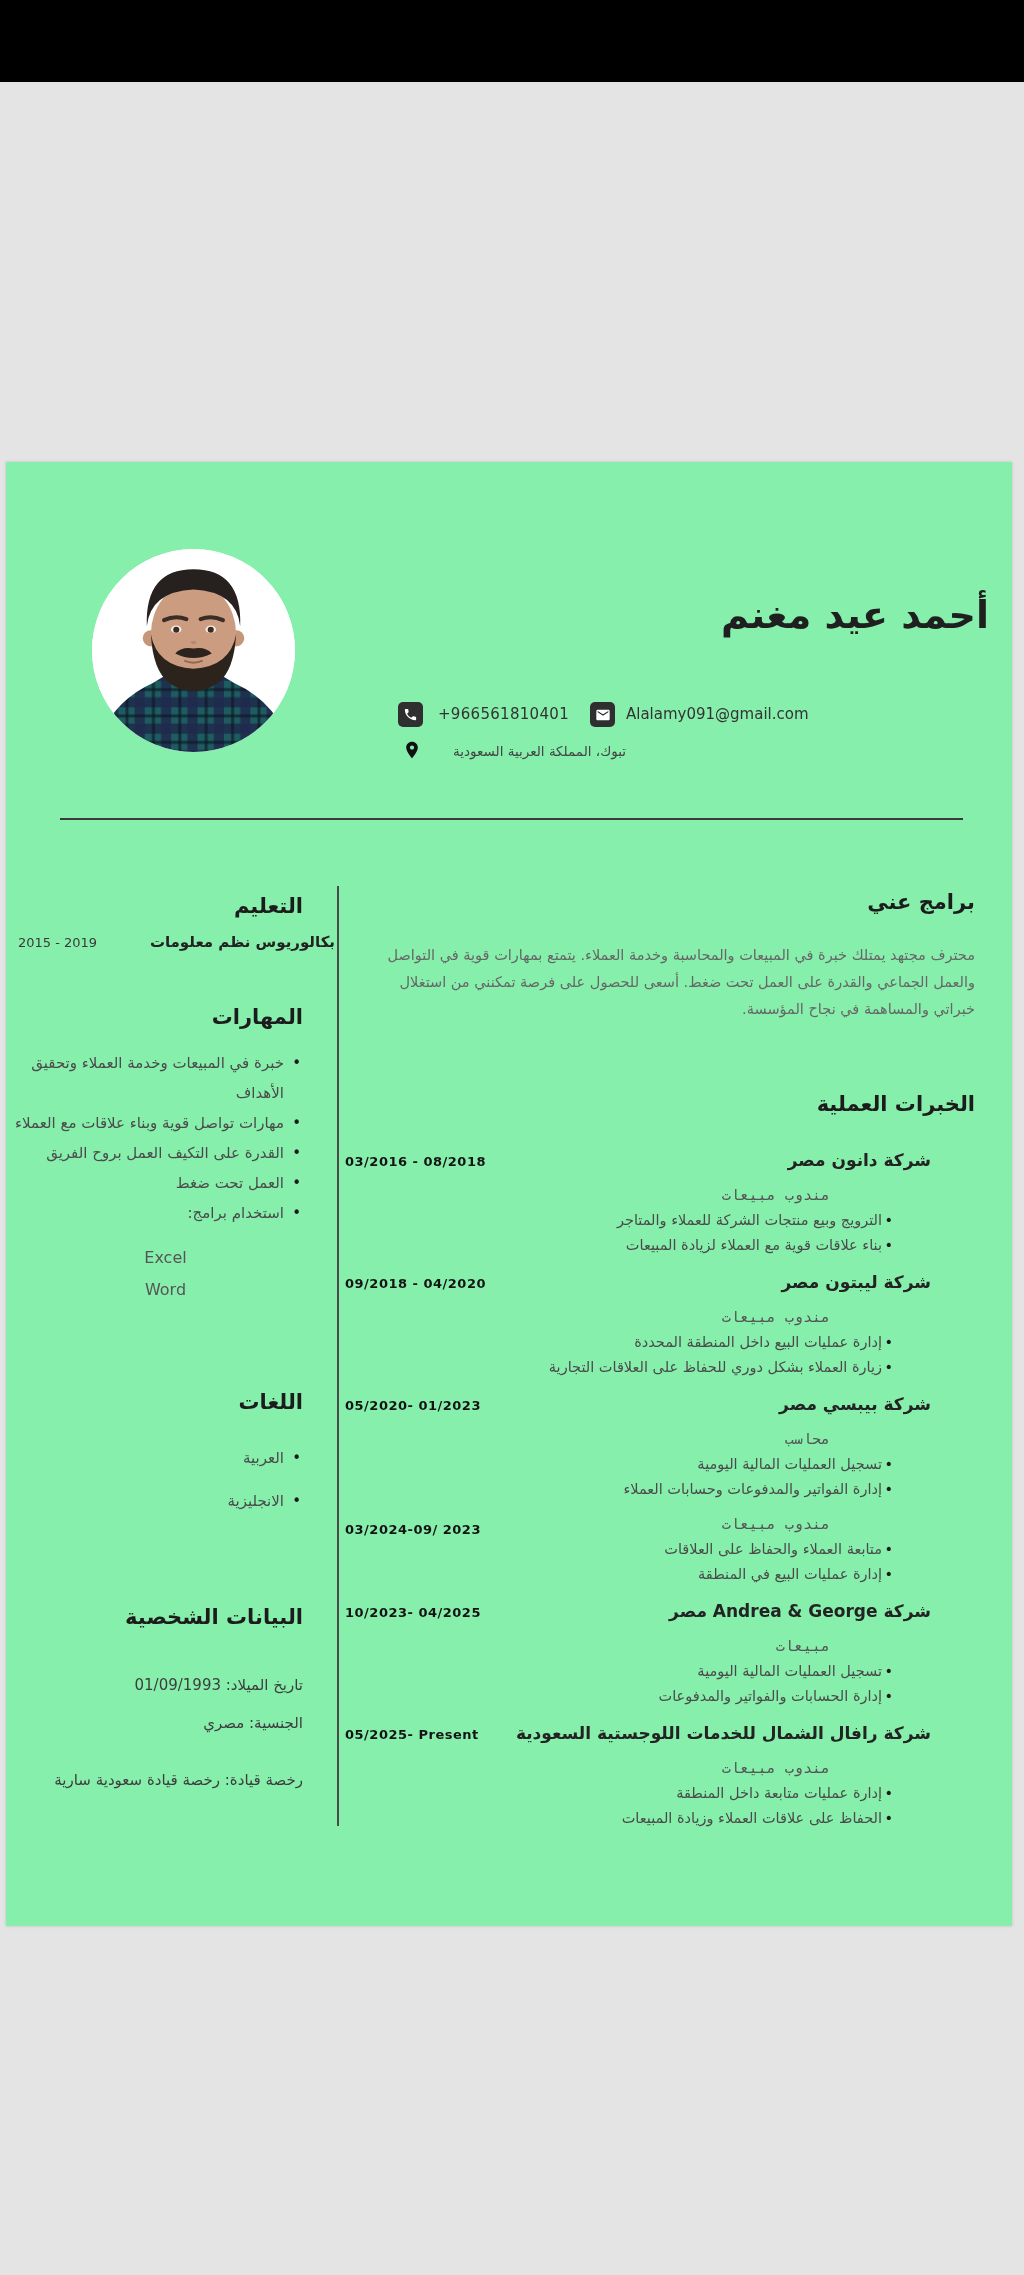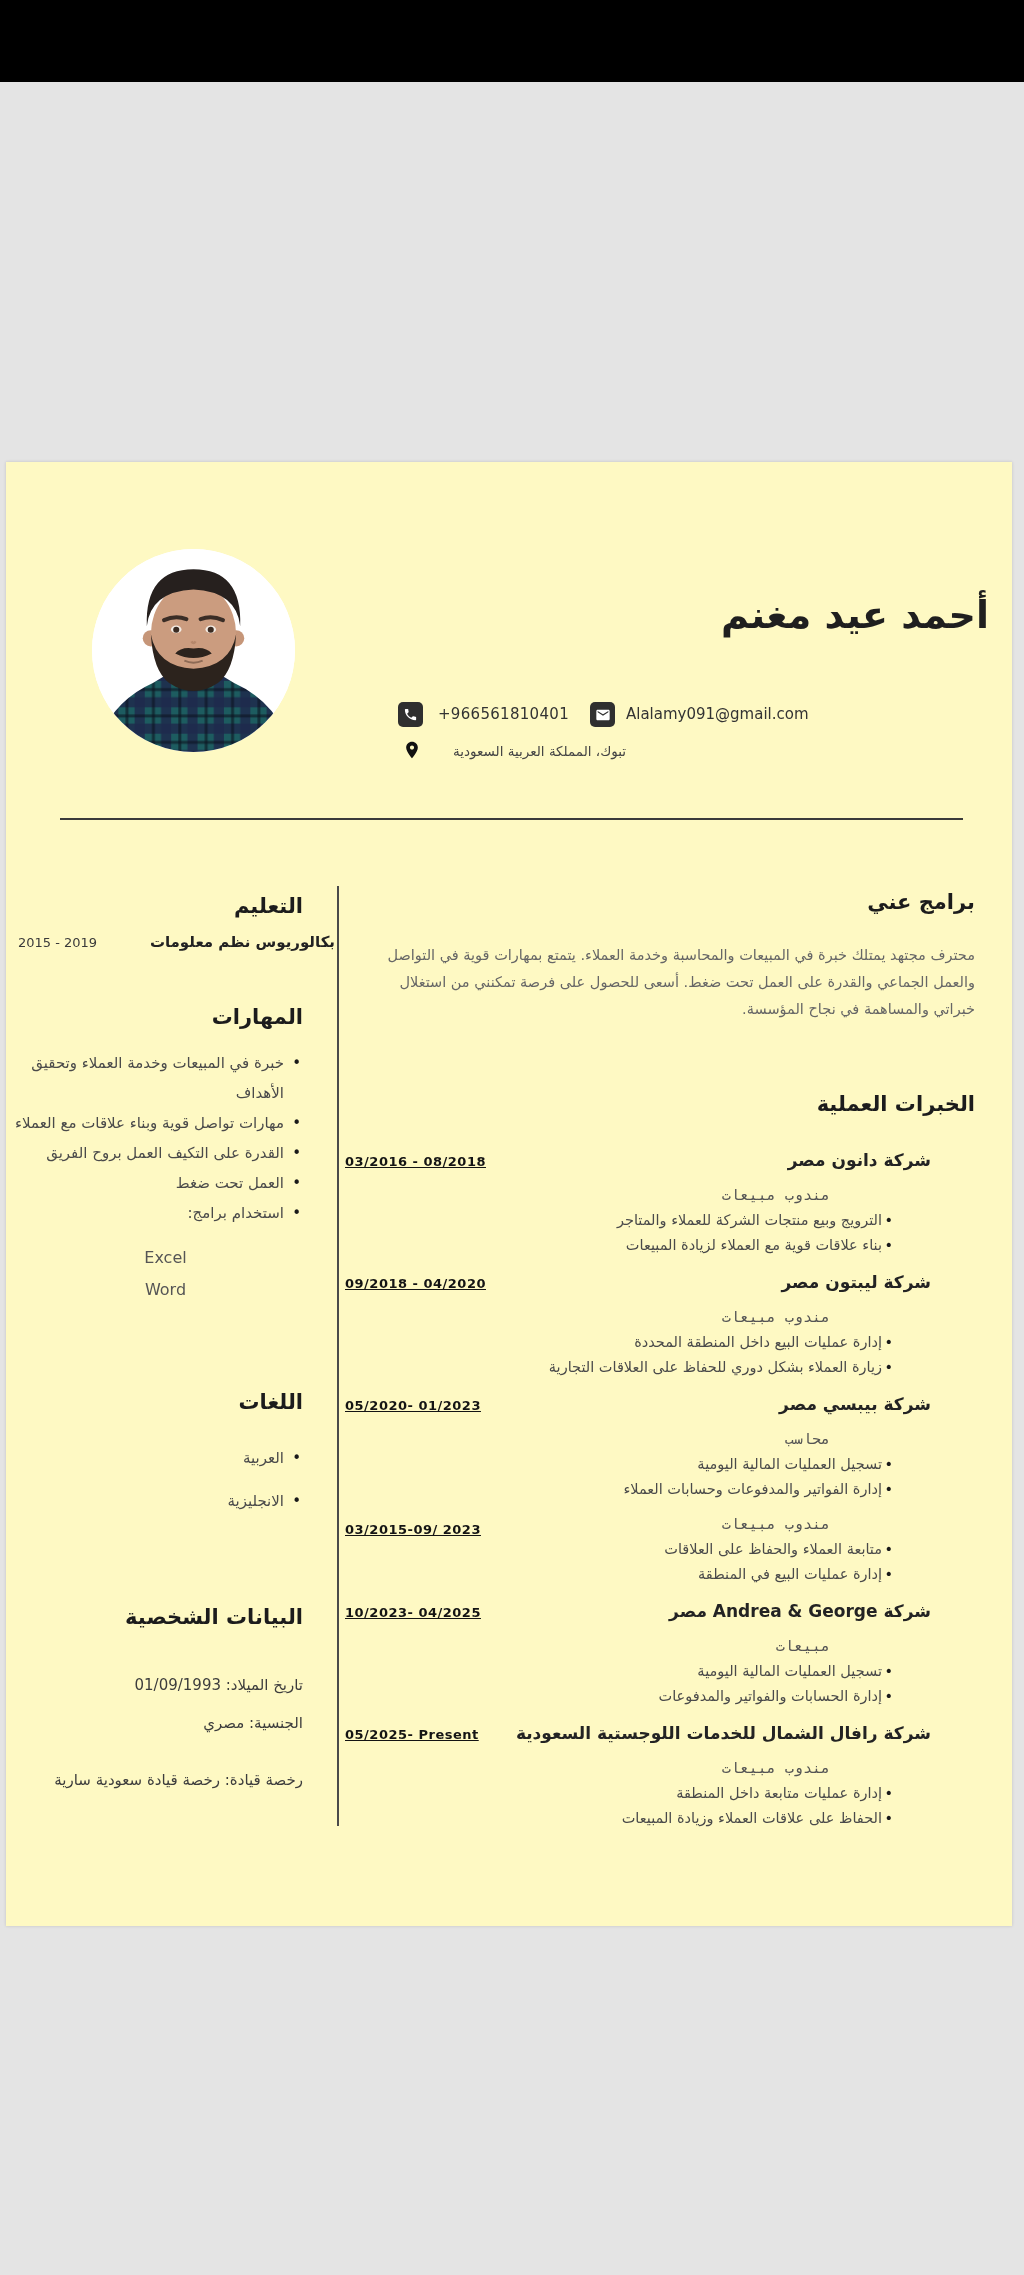--- a/index.html
+++ b/index.html
@@ -1,21 +1,21 @@
 <!DOCTYPE html>
 <html lang="ar"><head>
 <meta charset="utf-8">
 <style>
   * { margin:0; padding:0; box-sizing:border-box; }
   html,body { width:1024px; height:2275px; }
   body { position:relative; background:#e4e4e4; font-family:"DejaVu Sans", sans-serif; overflow:hidden; }
 
   .top-bar { position:absolute; left:0; top:0; width:1024px; height:82px; background:#000; }
 
-  .page { position:absolute; left:6px; top:462px; width:1006px; height:1464px; background:#fef9c3;
+  .page { position:absolute; left:6px; top:462px; width:1006px; height:1464px; background:#86efac;
           box-shadow:0 0 3px rgba(0,0,0,.15); }
 
   
   .avatar { position:absolute; left:86px; top:87px; width:203px; height:203px; border-radius:50%;
             overflow:hidden; background:#fff; }
   .avatar svg { display:block; width:100%; height:100%; }
 
   .name { position:absolute; top:124px; right:23px; direction:rtl; font-size:38px; font-weight:700;
           color:#1f1f1f; letter-spacing:0; line-height:58px; }
 
@@ -66,21 +66,21 @@
 
   
   .sec-about { position:absolute; right:37px; top:426px; width:600px; direction:rtl; text-align:right; }
   .about-text { margin-top:26px; font-size:14.5px; line-height:27px; color:#666; }
 
   .exp-title { position:absolute; right:37px; top:628px; }
   .exp-entries { position:absolute; left:339px; top:685px; width:586px; direction:rtl; text-align:right; }
   .entry { position:relative; margin-bottom:11px; }
   .company { font-size:17px; font-weight:700; color:#232323; line-height:26px; }
   .dates { position:absolute; left:0; top:7px; direction:ltr; font-size:13px; font-weight:700;
-           color:#141414; letter-spacing:.5px;text-decoration:underline; }
+           color:#141414; letter-spacing:.5px; }
   .role { margin-top:13px; padding-right:101px; font-size:15px; line-height:22px; color:#555;font-family:Liberation Mono, monospace; }
   .b-item { position:relative; font-size:14.5px; line-height:25px; color:#4a4a4a; padding-right:49px; }
   .b-item::before { content:"•"; position:absolute; right:38px; top:0; color:#1a1a1a; }
 </style>
 </head>
 <body>
 
 <div class="top-bar"></div>
 
 <div class="page">
@@ -208,21 +208,21 @@
 
     <div class="entry">
       <div class="company">شركة بيبسي مصر</div>
       <div class="dates">05/2020- 01/2023</div>
       <div class="role">محاسب</div>
       <div class="b-item">تسجيل العمليات المالية اليومية</div>
       <div class="b-item">إدارة الفواتير والمدفوعات وحسابات العملاء</div>
     </div>
 
     <div class="entry">
-      <div class="dates">03/2015-09/ 2023</div>
+      <div class="dates">03/2024-09/ 2023</div>
       <div class="role">مندوب مبيعات</div>
       <div class="b-item">متابعة العملاء والحفاظ على العلاقات</div>
       <div class="b-item">إدارة عمليات البيع في المنطقة</div>
     </div>
 
     <div class="entry">
       <div class="company">شركة Andrea &amp; George مصر</div>
       <div class="dates">10/2023- 04/2025</div>
       <div class="role">مبيعات</div>
       <div class="b-item">تسجيل العمليات المالية اليومية</div>

